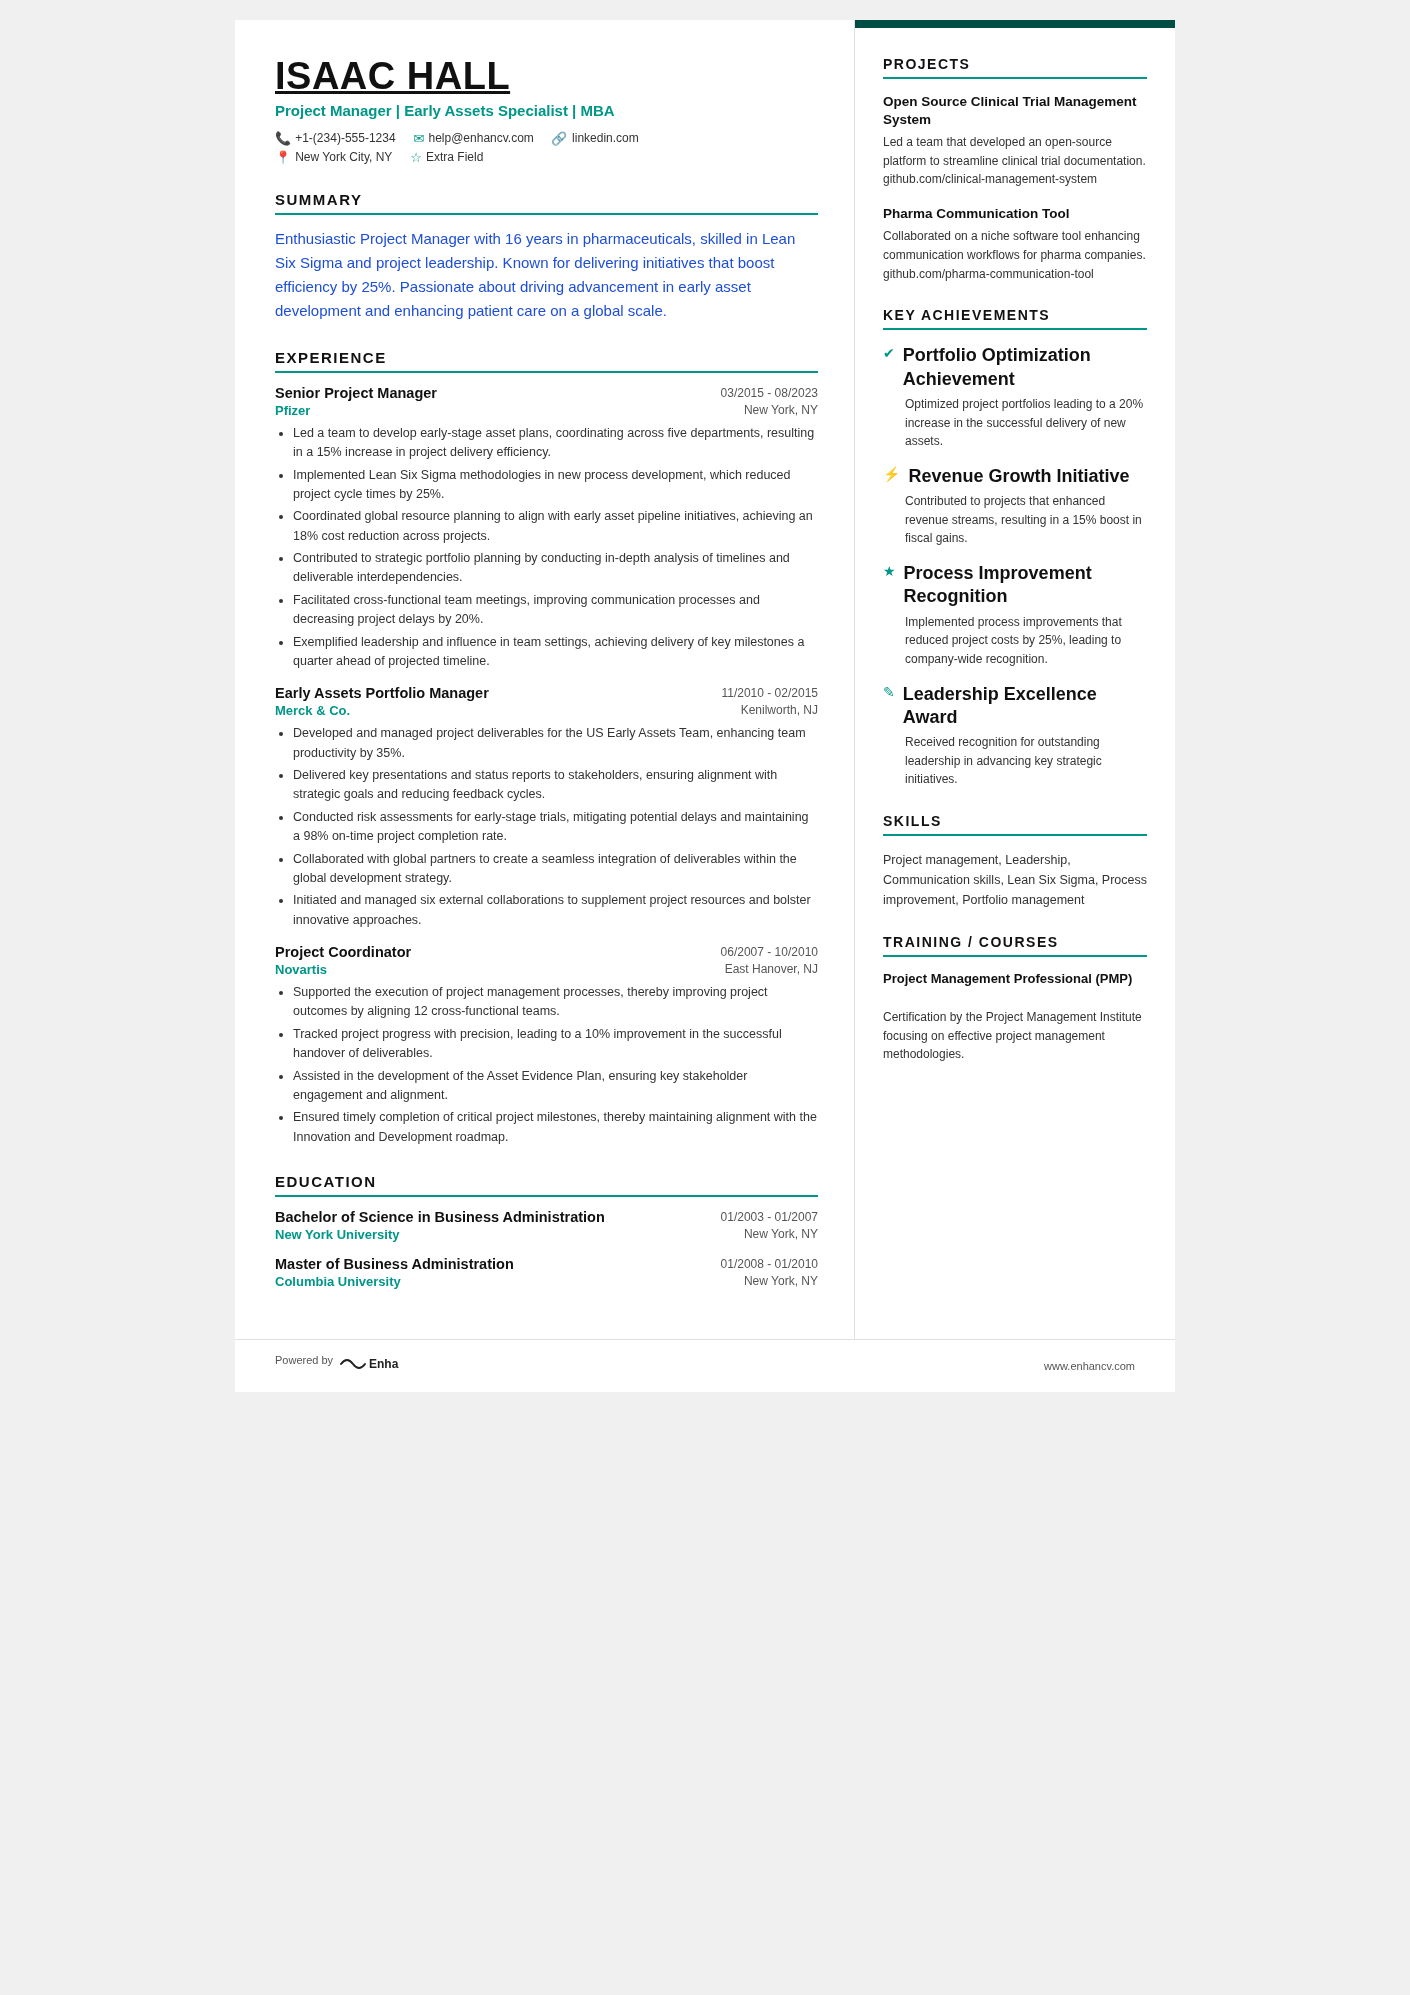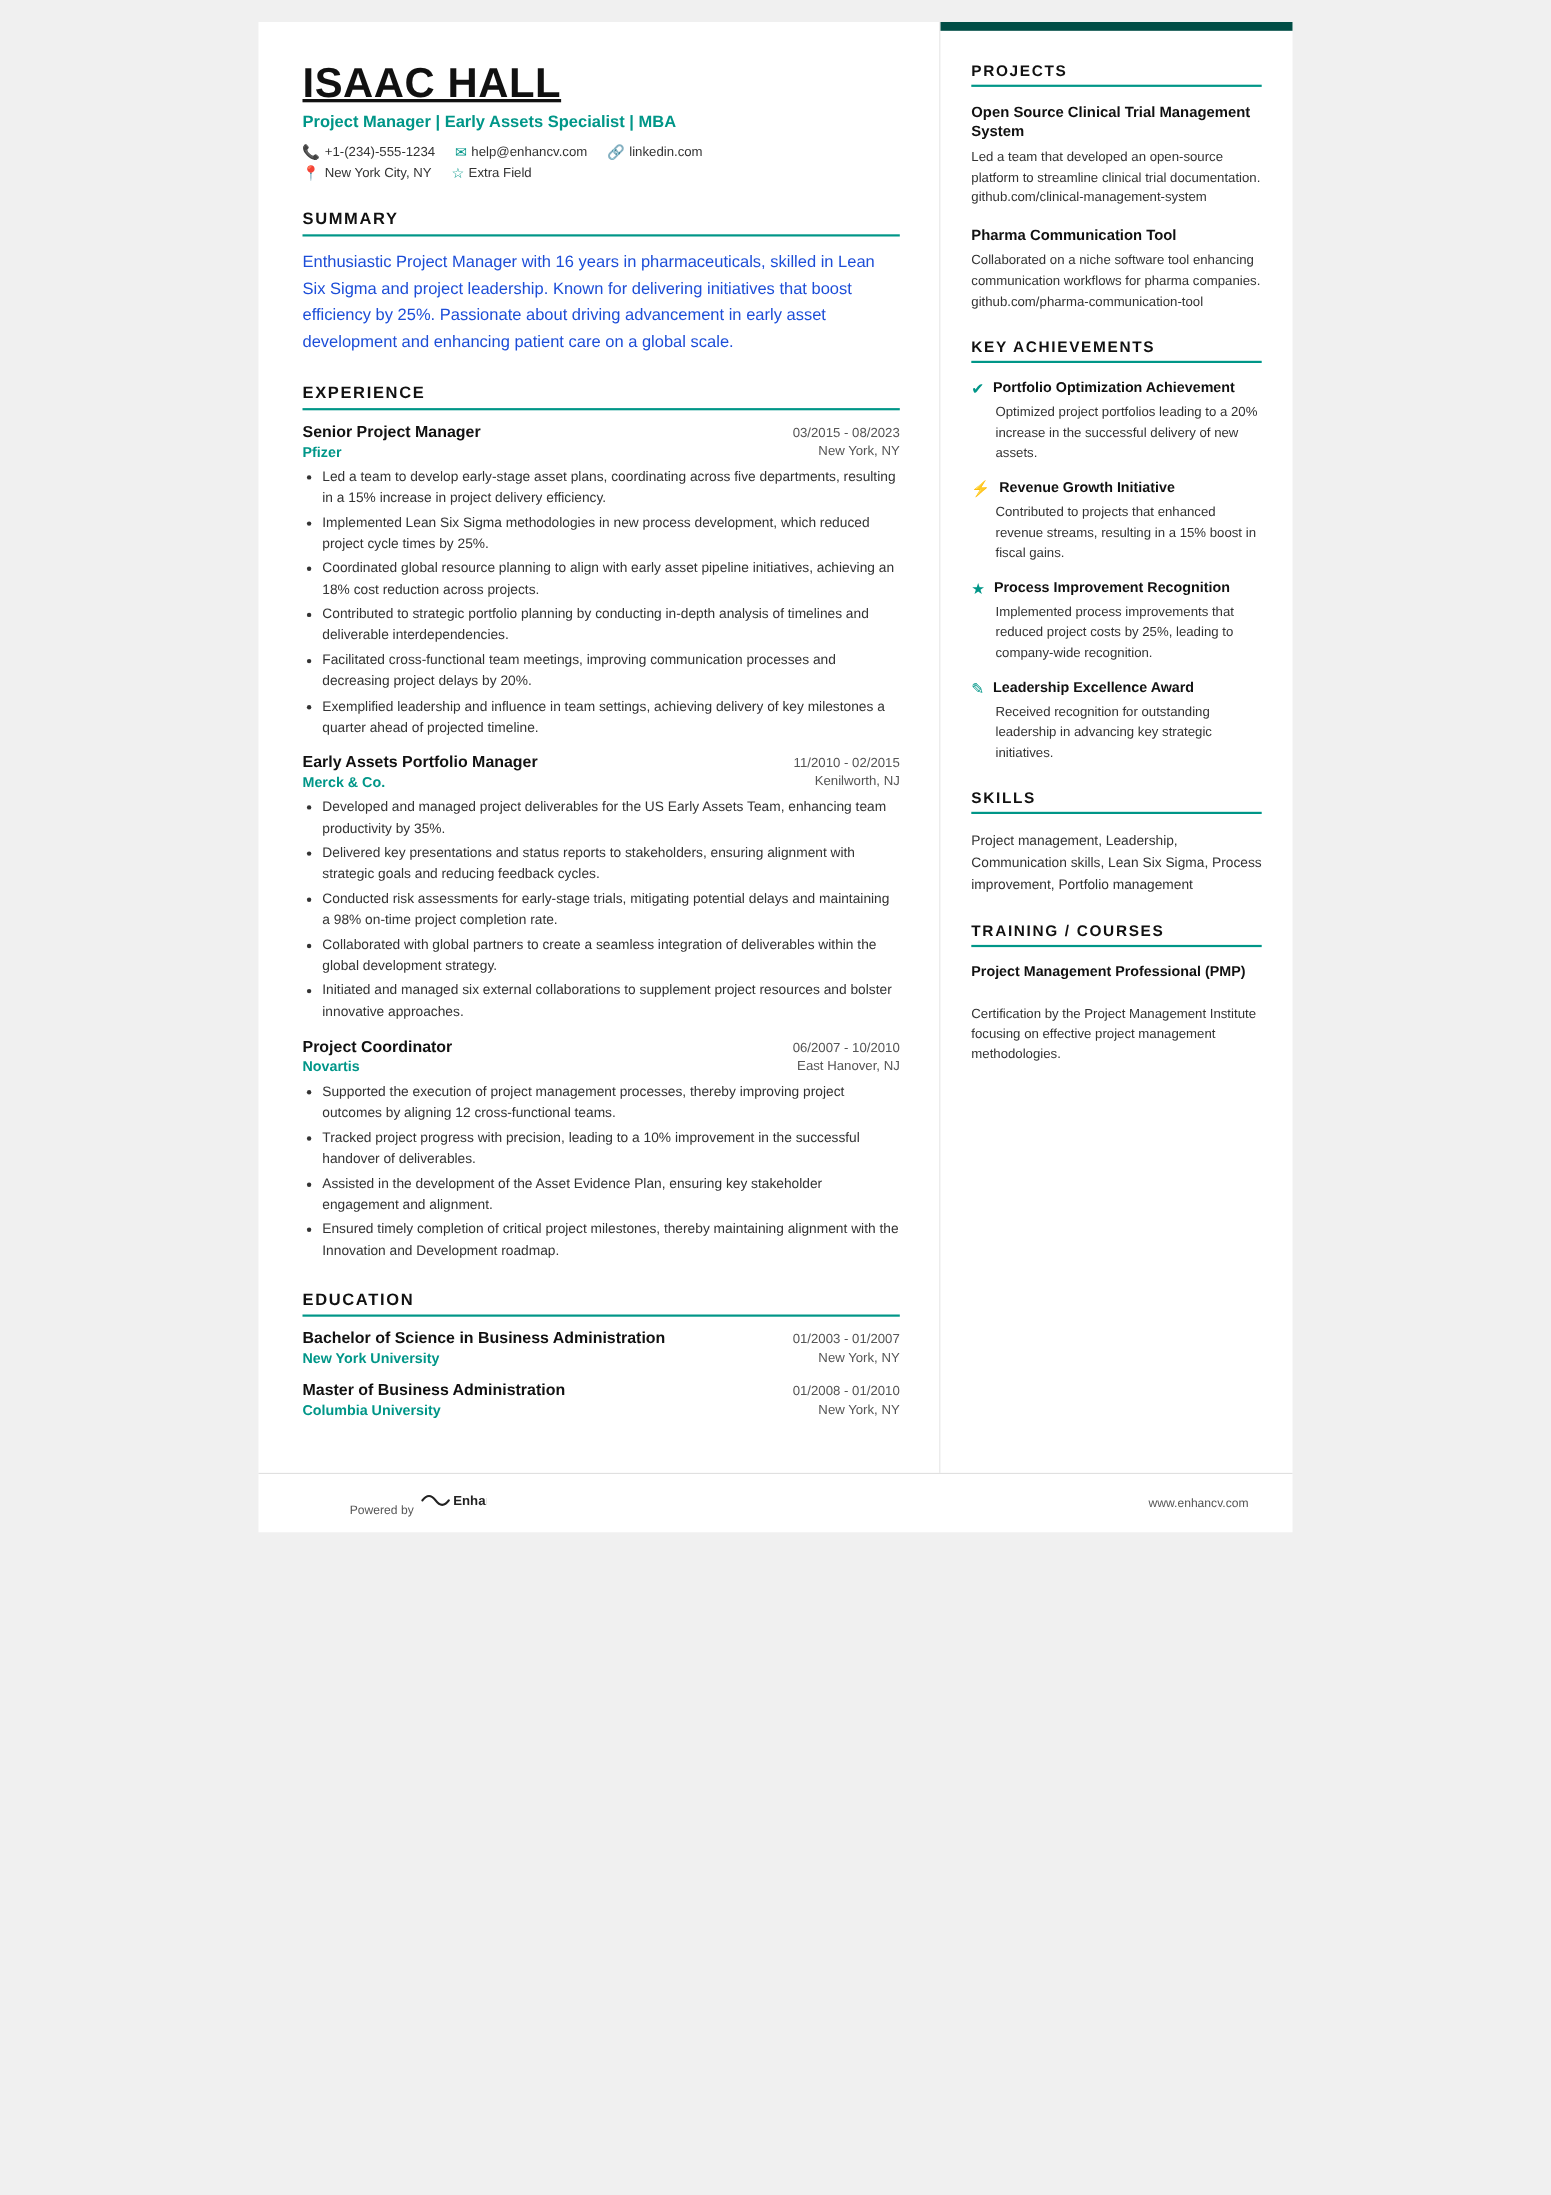--- a/index.html
+++ b/index.html
@@ -171,21 +171,21 @@
       align-items: flex-start;
       gap: 8px;
       margin-bottom: 4px;
     }
     .achievement-icon {
       font-size: 14px;
       margin-top: 1px;
       flex-shrink: 0;
     }
     .achievement-name {
-      font-size: 13px;
+      font-size: 18px;
       font-weight: 700;
       color: #111;
       line-height: 1.3;
     }
     .achievement-desc {
       font-size: 12px;
       color: #333;
       line-height: 1.55;
       padding-left: 22px;
     }
@@ -216,25 +216,24 @@
       display: flex;
       justify-content: space-between;
       align-items: center;
       padding: 14px 40px;
       border-top: 1px solid #e0e0e0;
       background: white;
       width: 940px;
     }
     .footer-left {
       display: flex;
-      align-items: flex-end;
+      align-items: flex-start;
       gap: 6px;
       font-size: 11px;
       color: #555;
-      margin-left: 43px;
     }
     .footer-logo {
       font-size: 16px;
       color: #009688;
     }
     .footer-right {
       font-size: 11px;
       color: #555;
     }
     .teal-check { color: #009688; }

